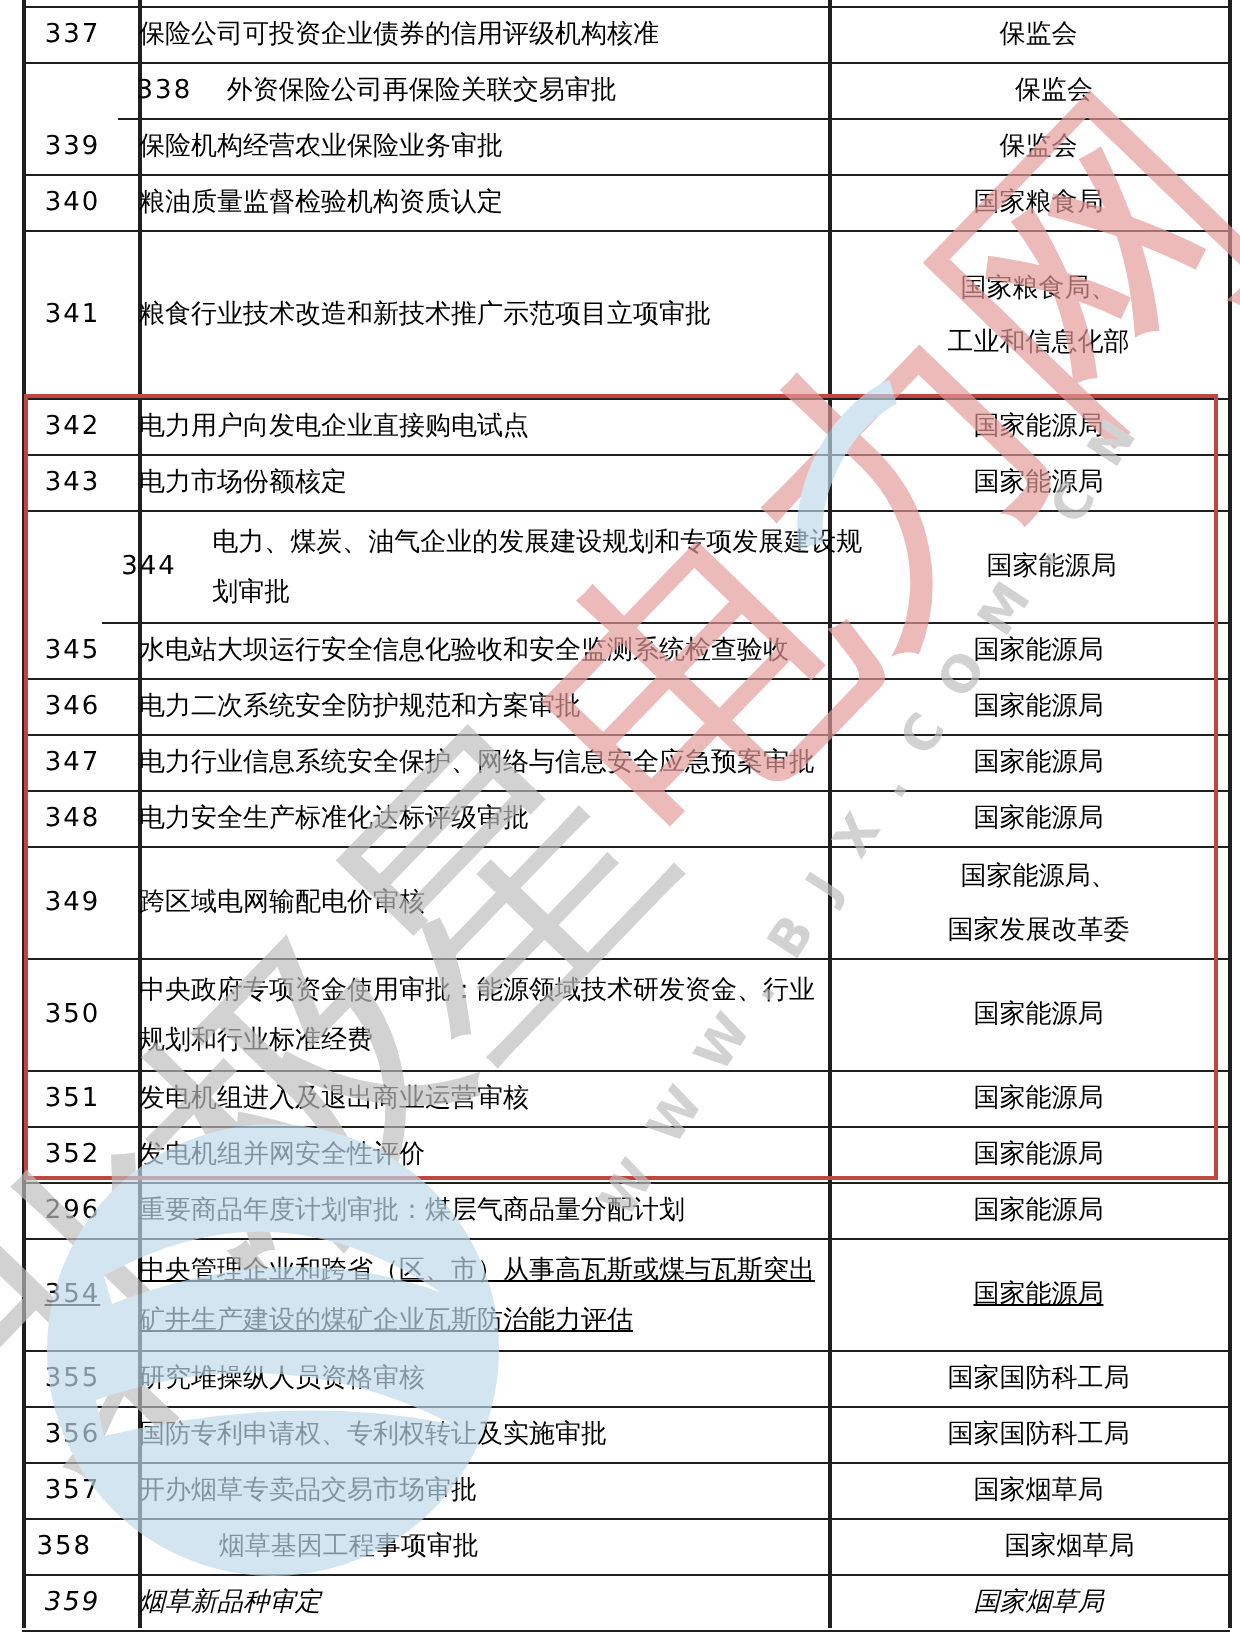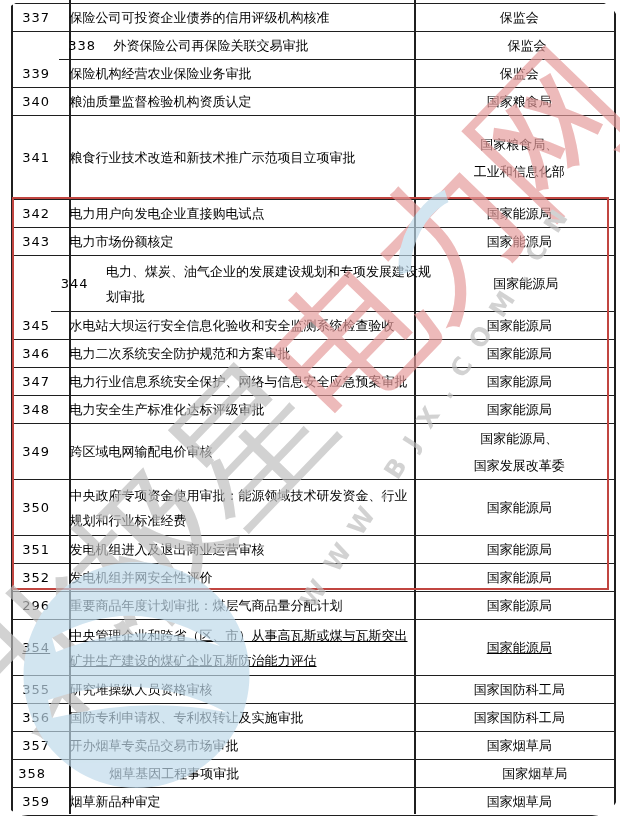--- a/index.html
+++ b/index.html
@@ -1,18 +1,18 @@
 <!DOCTYPE html>
 <html><head>
 <meta charset="utf-8">
 <style>
   html,body{margin:0;padding:0;background:#ffffff;}
   .page{
     position:relative;width:620px;height:816px;overflow:hidden;
-    background:#ffffff;font-family:"DejaVu Sans",sans-serif;color:#000;border-radius:28px;
+    background:#ffffff;font-family:"DejaVu Sans",sans-serif;color:#000;
   }
   
   .vline{position:absolute;top:0;bottom:2px;width:1.5px;background:#1f1f1f;z-index:1;}
   .v1{left:11px;} .v2{left:69px;} .v3{left:414px;} .v4{left:614px;}
   .rows{
     position:absolute;left:11px;top:3px;width:604px;
     border-top:1.5px solid #1f1f1f;z-index:2;
   }
   .row{display:flex;box-sizing:border-box;border-bottom:1.5px solid #1f1f1f;}
   .cell{box-sizing:border-box;display:flex;flex-direction:column;justify-content:center;}
@@ -273,21 +273,21 @@
   <div class="row" style="height: 28px; gap: 48px;">
     <div class="cell num">358</div>
     <div class="cell desc">
           <span>烟草基因工程事项审批</span>
         </div>
     <div class="cell agency">
           <div>国家烟草局</div>
         </div>
   </div>
 
-  <div class="row" style="height: 28px;">
+  <div class="row" style="height: 28px; font-style: italic;">
     <div class="cell num">359</div>
     <div class="cell desc">
           <span>烟草新品种审定</span>
         </div>
     <div class="cell agency">
           <div>国家烟草局</div>
         </div>
   </div>
 </div>
 

